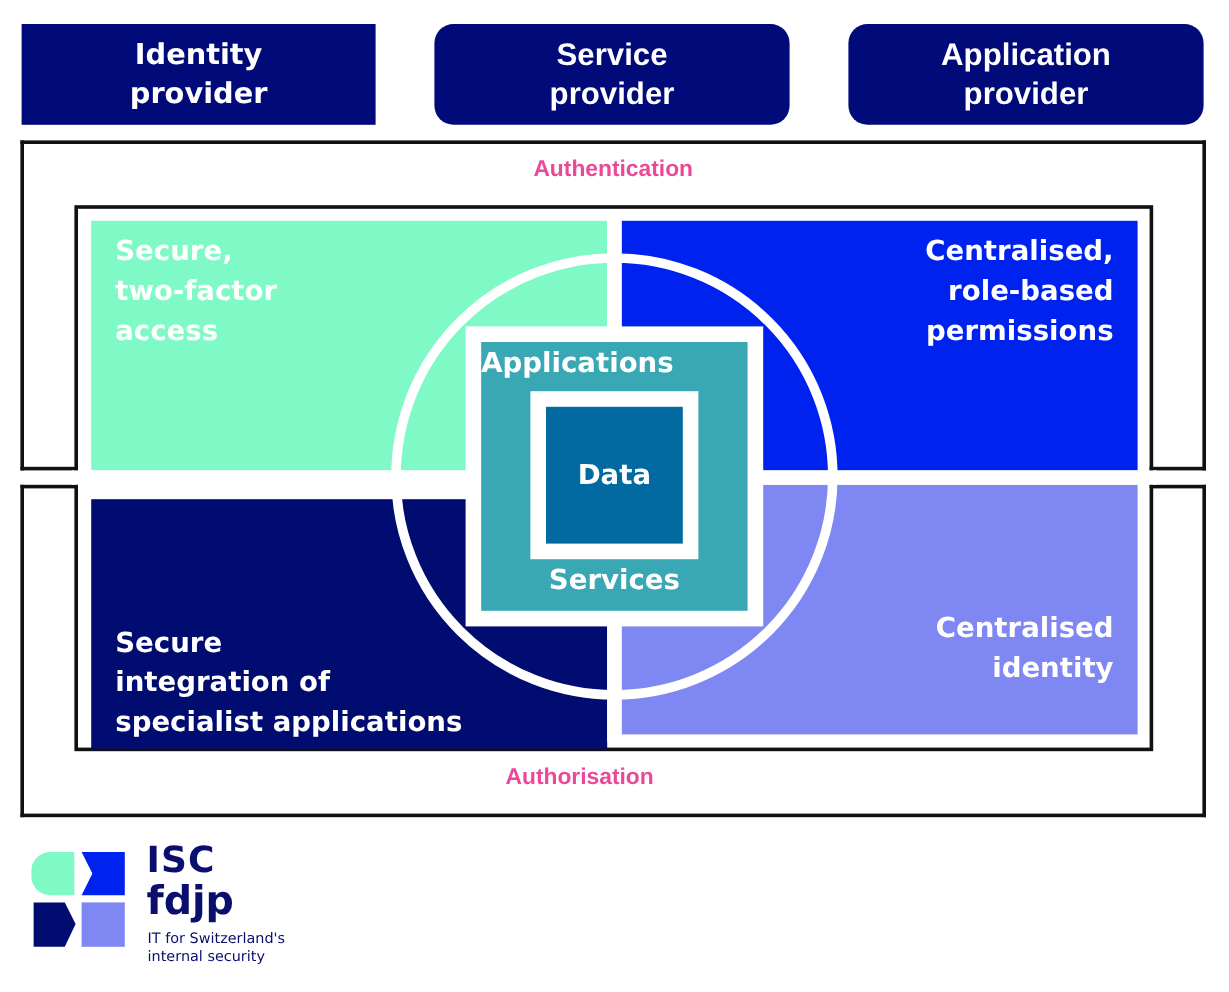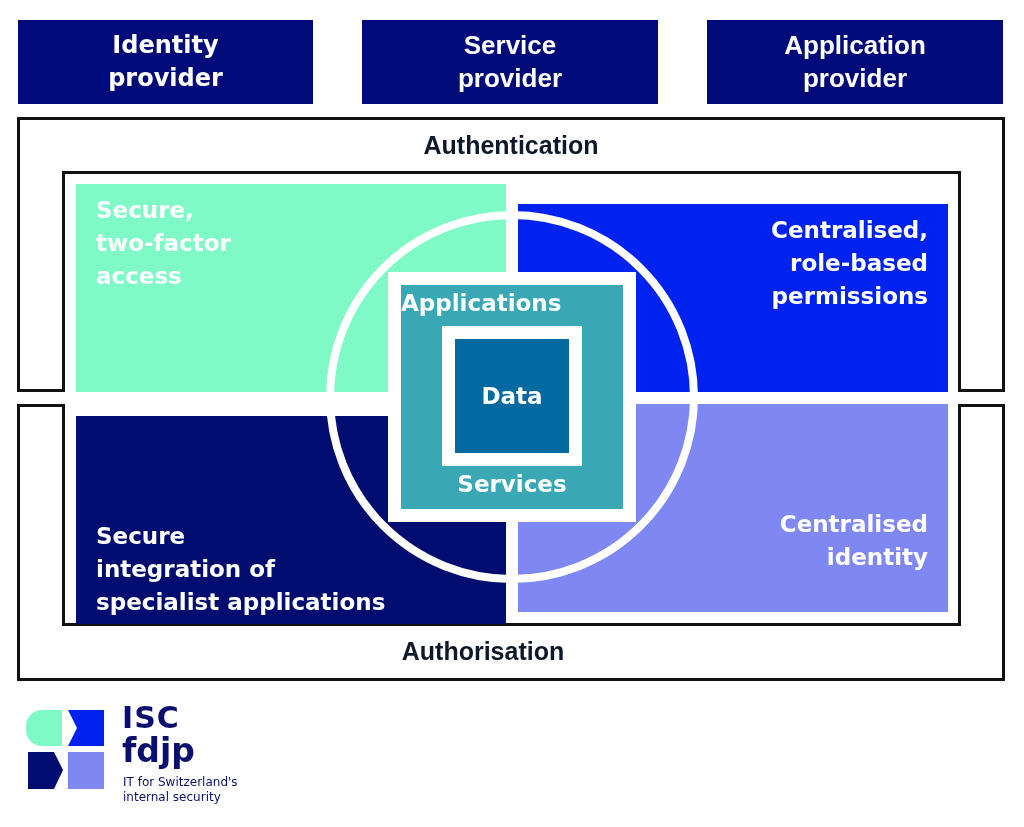--- a/index.html
+++ b/index.html
@@ -2,28 +2,28 @@
 <html><head>
 <meta charset="utf-8">
 <style>
   html, body { margin: 0; padding: 0; background: #ffffff; }
   body { width: 1024px; height: 827px; position: relative; overflow: hidden;
          font-family: "Liberation Sans", sans-serif; }
   .abs { position: absolute; }
   .provider { background: #000a78; color: #ffffff; display: flex; align-items: center;
               justify-content: center; text-align: center; font-family: "DejaVu Sans", sans-serif;
               font-weight: bold; font-size: 24px; line-height: 33px; top: 20px; height: 84px; }
-  .provider.sans { font-family: "Liberation Sans", sans-serif; font-size: 26px; line-height: 33px; }
+  .provider.sans { font-family: "Liberation Sans", sans-serif; font-size: 26px; line-height: 33px; border-radius: 16px; }
   .frame { border: 3px solid #111111; background: transparent; box-sizing: border-box; }
-  .frame-label { font-family: "Liberation Sans", sans-serif; font-weight: bold; font-size: 25px;
-                 color: #0f172a; text-align: center; }
+  .frame-label { font-family: "Liberation Sans", sans-serif; font-weight: bold; font-size: 19px;
+                 color: #ec4899; text-align: center; }
   .quad { box-sizing: border-box; color: #ffffff; font-family: "DejaVu Sans", sans-serif;
           font-weight: bold; font-size: 23px; line-height: 33px; }
   .q-tl { background: #7ffac6; left: 76px; top: 184px; width: 430px; height: 208px; padding: 10px 0 0 20px; }
-  .q-tr { background: #0022ee; left: 518px; top: 184px; width: 430px; height: 208px; padding: 10px 20px 0 0; text-align: right; margin-top: 20px; }
+  .q-tr { background: #0022ee; left: 518px; top: 184px; width: 430px; height: 208px; padding: 10px 20px 0 0; text-align: right; }
   .q-bl { background: #000c70; left: 76px; top: 404px; width: 430px; height: 208px; padding: 104px 0 0 20px; margin-top: 12px; }
   .q-br { background: #7f87f2; left: 518px; top: 404px; width: 430px; height: 208px; padding: 104px 20px 0 0; text-align: right; }
   .ring { left: 326px; top: 211px; width: 372px; height: 372px; box-sizing: border-box;
           border: 8px solid #ffffff; border-radius: 50%; }
   .hbar { left: 60px; top: 392px; width: 904px; height: 12px; background: #ffffff; }
   .vbar { left: 506px; top: 178px; width: 12px; height: 440px; background: #ffffff; }
   .core-outer { left: 388px; top: 272px; width: 248px; height: 250px; background: #ffffff; }
   .core-teal { left: 401px; top: 285px; width: 222px; height: 224px; background: #3aa8b4; }
   .core-white { left: 442px; top: 326px; width: 140px; height: 140px; background: #ffffff; }
   .core-data { left: 455px; top: 339px; width: 114px; height: 114px; background: #0369a1;

